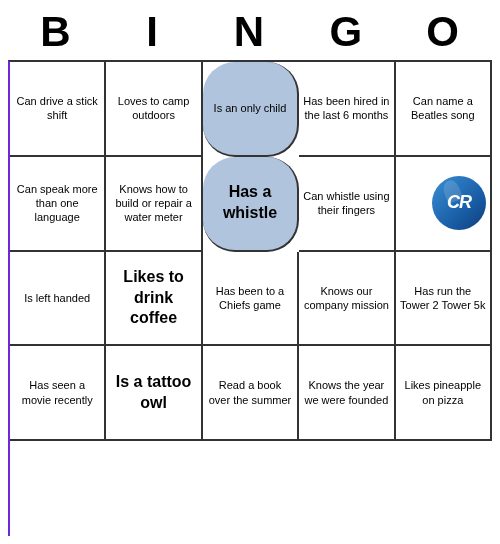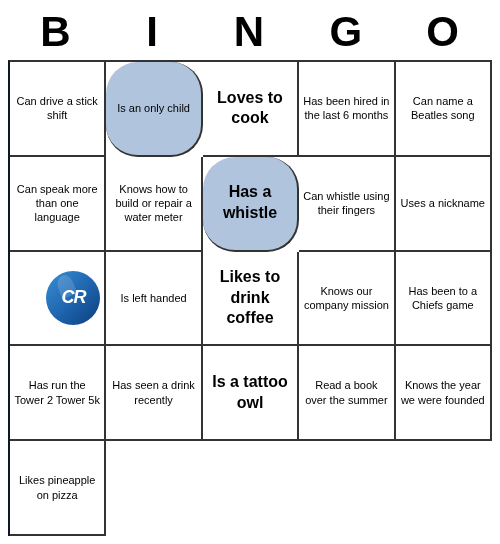--- a/index.html
+++ b/index.html
@@ -27,21 +27,21 @@
     #bingo-title span {
       width: 88px;
       text-align: center;
     }
     #bingo-grid {
       display: grid;
       grid-template-columns: repeat(5, 1fr);
       grid-template-rows: repeat(5, 1fr);
       width: 100%;
       flex: 1;
-      border-left: 2px solid #0f172a;
+      border-left: 2px solid #6d28d9;
       border-top: 2px solid #333;
     }
     .cell {
       border-right: 2px solid #333;
       border-bottom: 2px solid #333;
       display: flex;
       align-items: center;
       justify-content: center;
       text-align: center;
       font-size: 11px;
@@ -98,67 +98,64 @@
   <span>I</span>
   <span>N</span>
   <span>G</span>
   <span>O</span>
 </div>
 
 <div id="bingo-grid">
 <div class="cell">
       <span>Can drive a stick shift</span>
     </div>
+    <div class="cell">
+      <span>Loves to camp outdoors</span>
+    </div>
     <div class="cell highlight">
       <span>Is an only child</span>
-    </div>
-    <div class="cell cell-large">
-      <span>Loves to cook</span>
     </div>
     <div class="cell">
       <span>Has been hired in the last 6 months</span>
     </div>
     <div class="cell">
       <span>Can name a Beatles song</span>
     </div>
     <div class="cell">
       <span>Can speak more than one language</span>
     </div>
     <div class="cell">
       <span>Knows how to build or repair a water meter</span>
     </div>
     <div class="cell highlight cell-large">
       <span>Has a whistle</span>
     </div>
     <div class="cell">
       <span>Can whistle using their fingers</span>
     </div>
-    <div class="cell">
-      <span>Uses a nickname</span>
-    </div>
     <div class="cell free-space">
       <div class="cr-logo">CR</div>
     </div>
     <div class="cell">
       <span>Is left handed</span>
     </div>
     <div class="cell cell-large">
       <span>Likes to drink coffee</span>
     </div>
     <div class="cell">
-      <span>Knows our company mission</span>
+      <span>Has been to a Chiefs game</span>
     </div>
     <div class="cell">
-      <span>Has been to a Chiefs game</span>
+      <span>Knows our company mission</span>
     </div>
     <div class="cell">
       <span>Has run the Tower 2 Tower 5k</span>
     </div>
     <div class="cell">
-      <span>Has seen a drink recently</span>
+      <span>Has seen a movie recently</span>
     </div>
     <div class="cell cell-large">
       <span>Is a tattoo owl</span>
     </div>
     <div class="cell">
       <span>Read a book over the summer</span>
     </div>
     <div class="cell">
       <span>Knows the year we were founded</span>
     </div>

